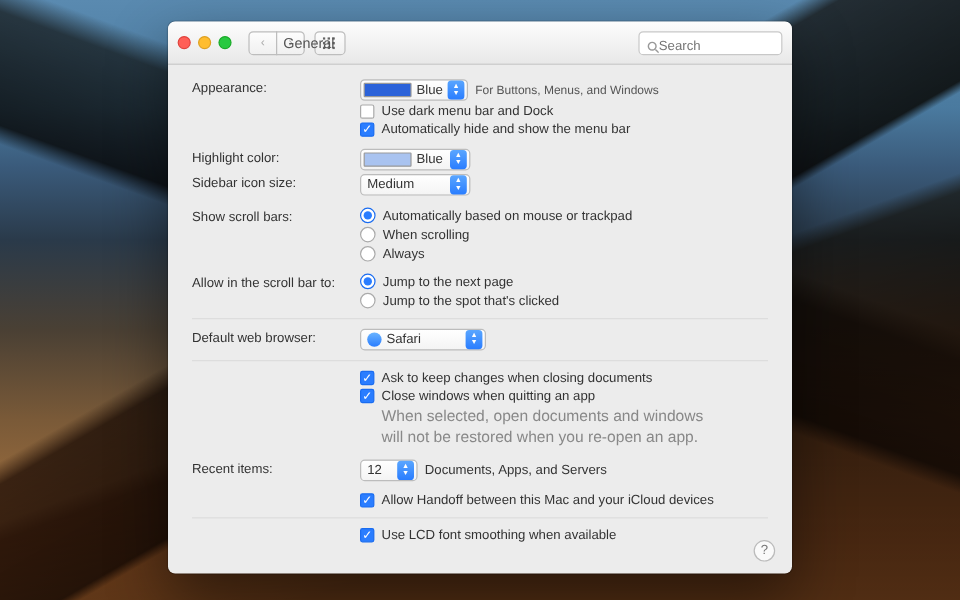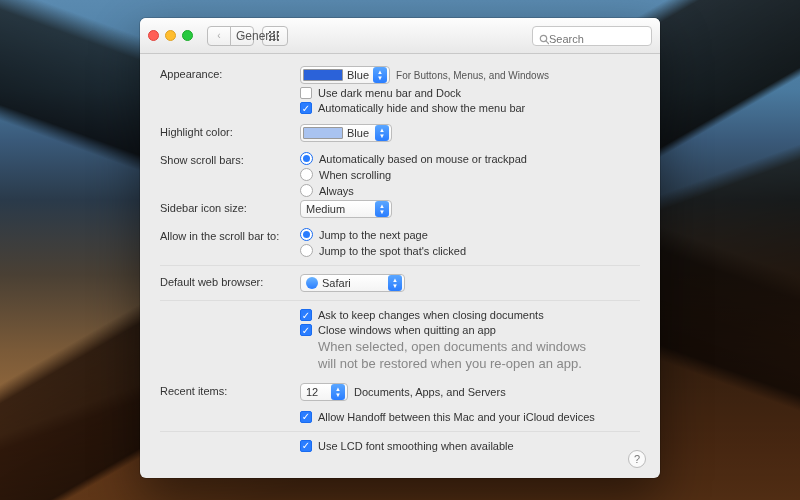--- a/index.html
+++ b/index.html
@@ -233,47 +233,47 @@
         <div class="hline">
           <div class="select color" style="min-width:92px">
             <span class="swatch highlight"></span>
             <span>Blue</span>
             <span class="arrows">▲<br>▼</span>
           </div>
         </div>
       </div>
     </div>
 
+    <div class="row">
+      <div class="label-col">Sidebar icon size:</div>
+      <div class="ctrl-col">
+        <div class="hline">
+          <div class="select" style="min-width:92px">
+            <span>Medium</span>
+            <span class="arrows">▲<br>▼</span>
+          </div>
+        </div>
+      </div>
+    </div>
+
     <div class="row gap-top">
       <div class="label-col">Show scroll bars:</div>
       <div class="ctrl-col">
         <label class="hline">
             <span class="radio checked"></span>
             <span>Automatically based on mouse or trackpad</span>
           </label>
         <label class="hline">
             <span class="radio"></span>
             <span>When scrolling</span>
           </label>
         <label class="hline">
             <span class="radio"></span>
             <span>Always</span>
           </label>
-      </div>
-    </div>
-
-    <div class="row">
-      <div class="label-col">Sidebar icon size:</div>
-      <div class="ctrl-col">
-        <div class="hline">
-          <div class="select" style="min-width:92px">
-            <span>Medium</span>
-            <span class="arrows">▲<br>▼</span>
-          </div>
-        </div>
       </div>
     </div>
 
     <div class="row gap-top">
       <div class="label-col">Allow in the scroll bar to:</div>
       <div class="ctrl-col">
         <label class="hline">
             <span class="radio checked"></span>
             <span>Jump to the next page</span>
           </label>

